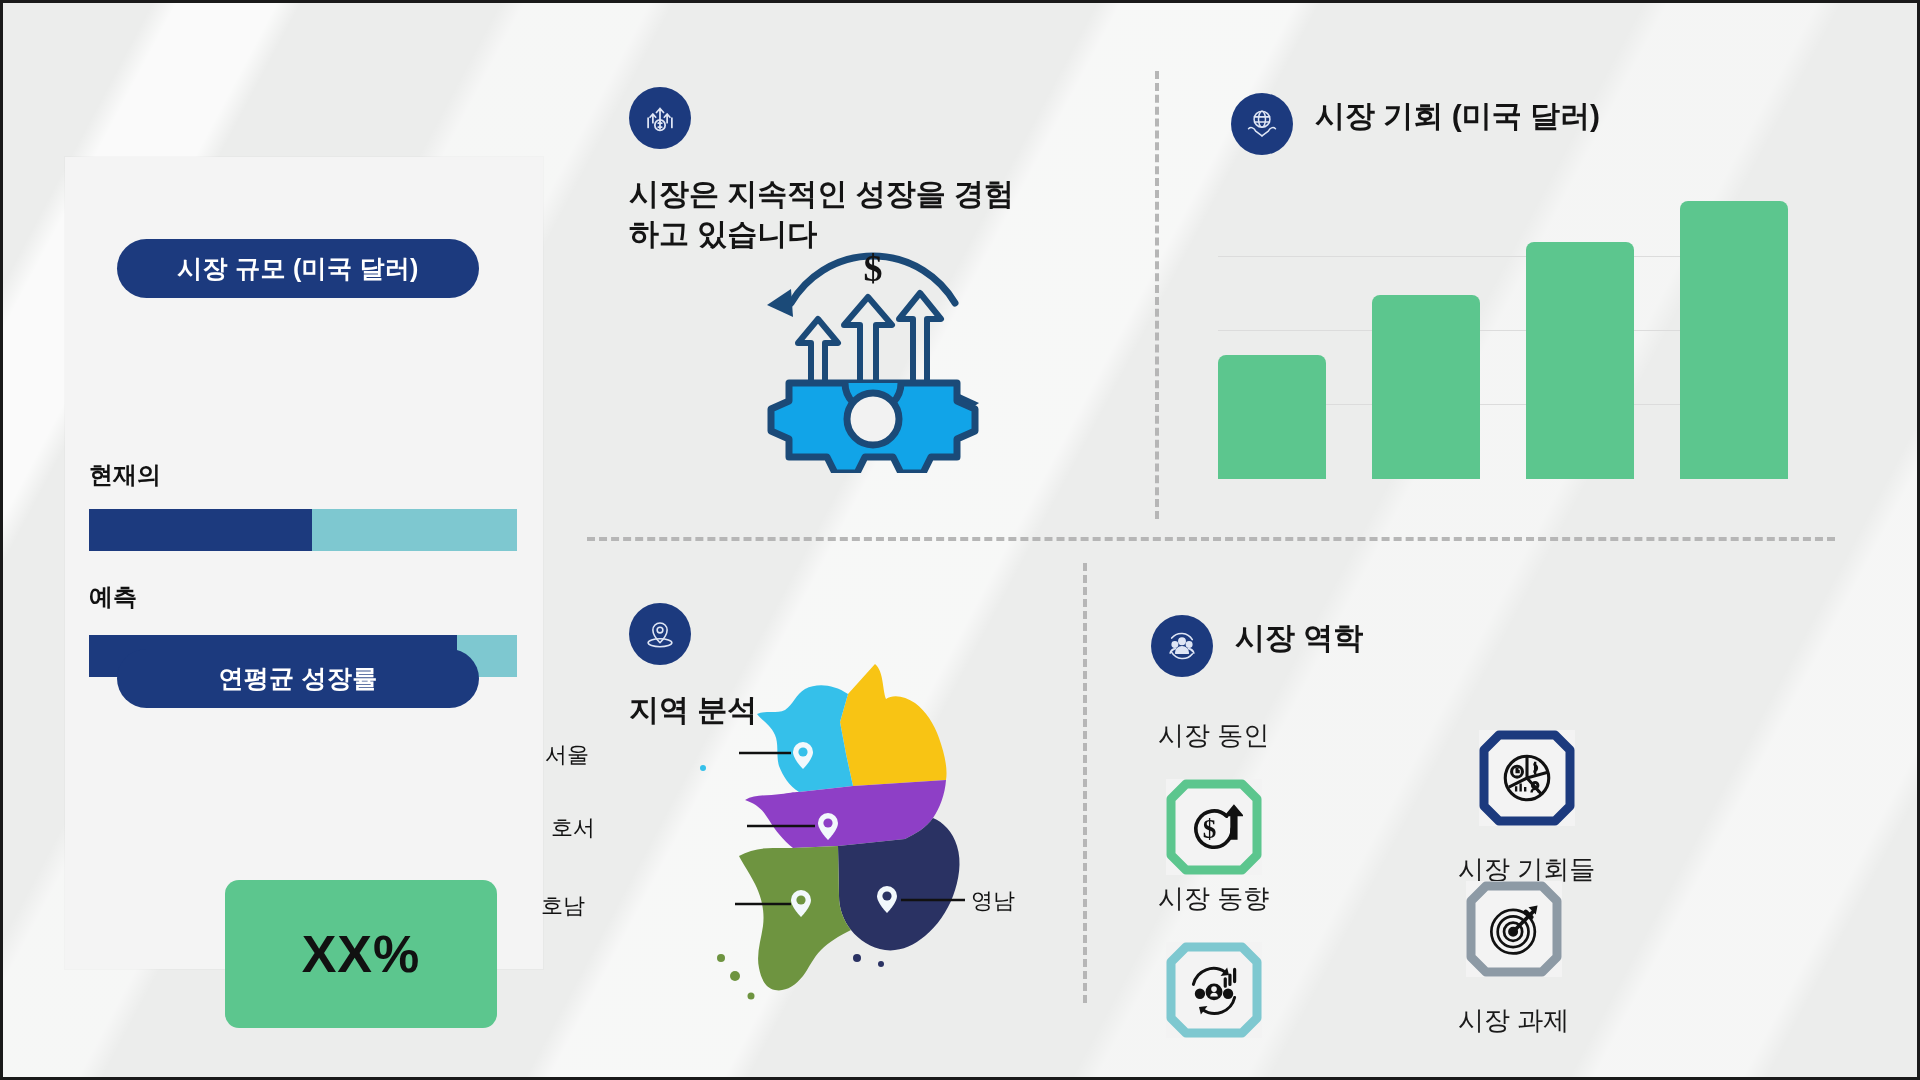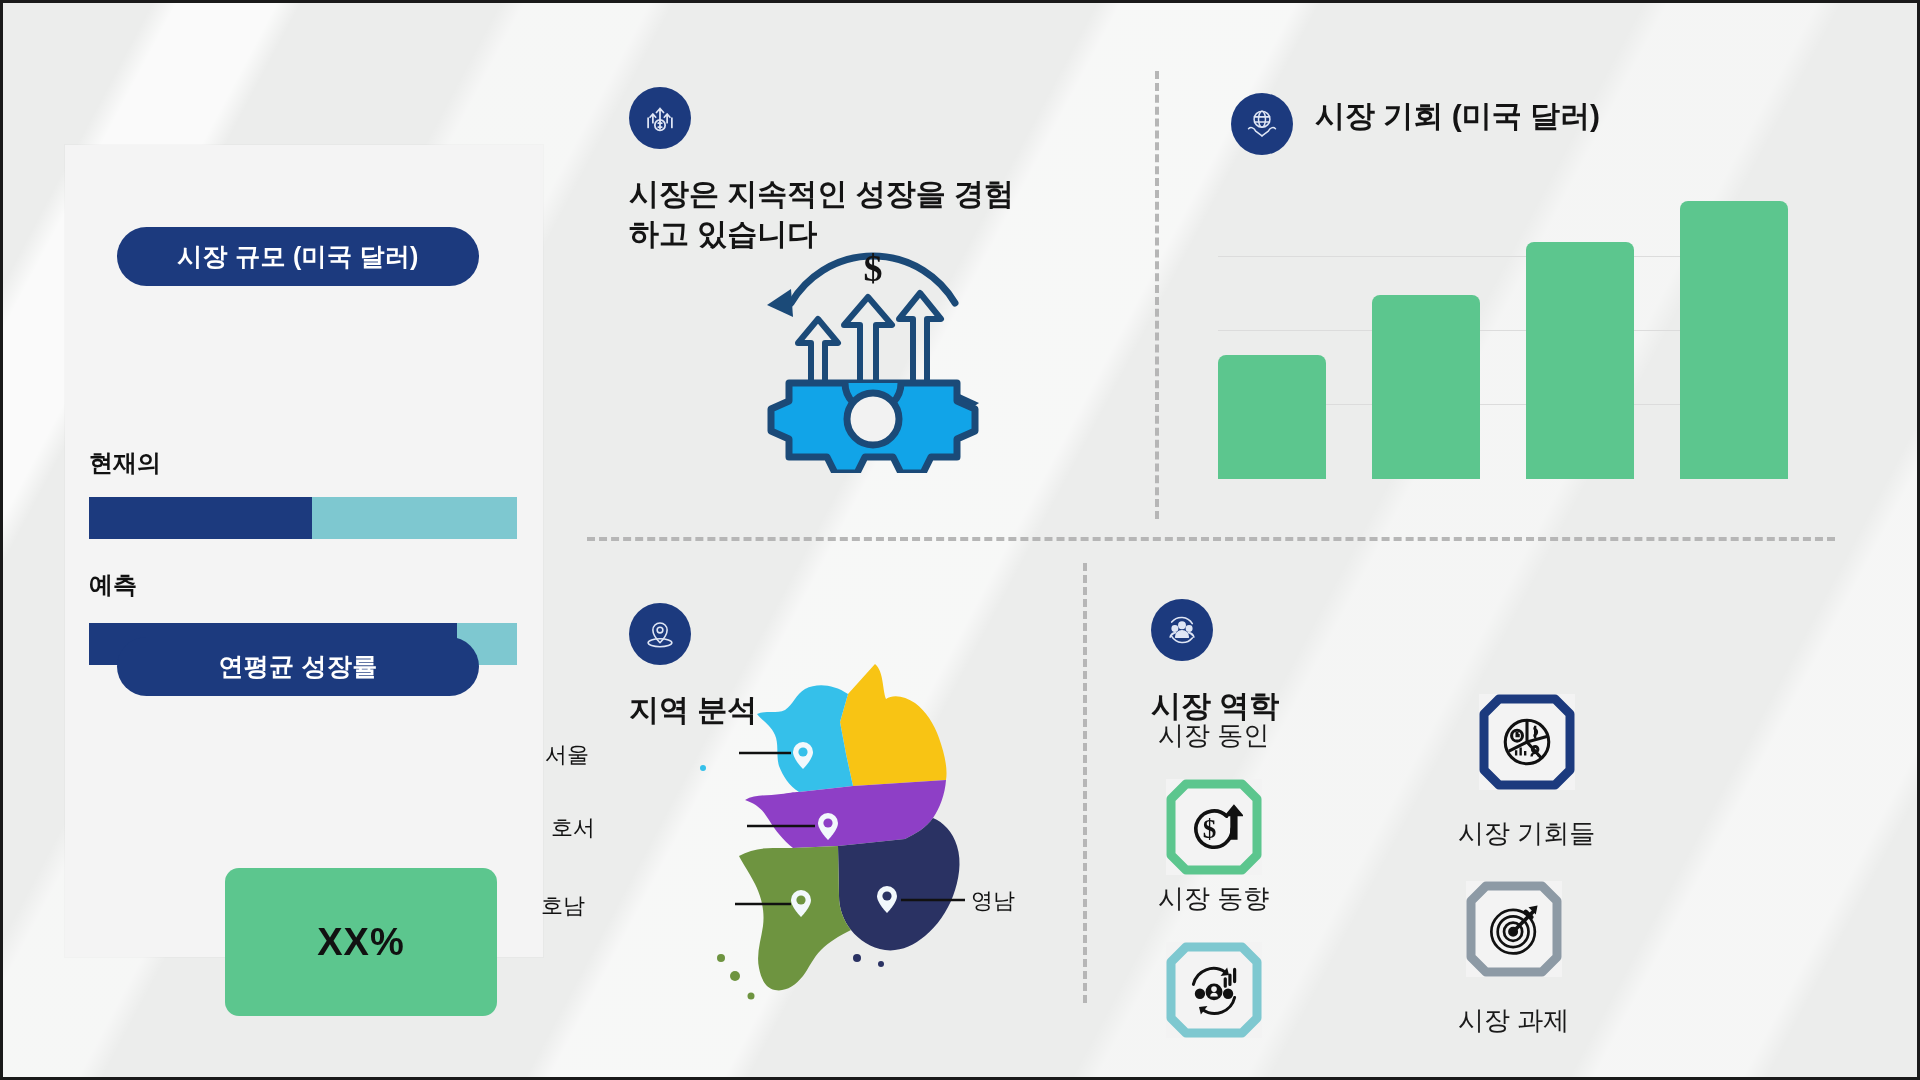--- a/index.html
+++ b/index.html
@@ -13,21 +13,21 @@
     position:absolute; inset:0;
     border:3px solid #1a1a1a;
     background:
       linear-gradient(118deg, rgba(255,255,255,0) 0%, rgba(255,255,255,0) 6%, rgba(255,255,255,.75) 7%, rgba(255,255,255,.75) 11%, rgba(255,255,255,0) 12%, rgba(255,255,255,0) 20%, rgba(255,255,255,.55) 21%, rgba(255,255,255,.55) 26%, rgba(255,255,255,0) 27%, rgba(255,255,255,0) 44%, rgba(255,255,255,.6) 45%, rgba(255,255,255,.6) 52%, rgba(255,255,255,0) 53%, rgba(255,255,255,0) 66%, rgba(255,255,255,.45) 67%, rgba(255,255,255,.45) 73%, rgba(255,255,255,0) 74%, rgba(255,255,255,0) 86%, rgba(255,255,255,.5) 87%, rgba(255,255,255,.5) 93%, rgba(255,255,255,0) 94%),
       #ecedec;
     overflow:hidden;
   }
 
   
   #left-card {
-    position:absolute; left:62px; top:142px; width:478px; height:812px;
+    position:absolute; left:62px; top:154px; width:478px; height:812px;
     background:#f4f4f4;
     box-shadow:0 0 0 1px rgba(0,0,0,.02);
   }
   .pill {
     background:#1c3a7e; color:#fff; border-radius:999px;
     font-size:25px; font-weight:bold; text-align:center;
     padding:13px 0; letter-spacing:.3px;
   }
   #pill-market-size { position:absolute; left:52px; top:82px; width:362px; }
   #pill-cagr        { position:absolute; left:52px; top:492px; width:362px; }
@@ -44,21 +44,21 @@
   }
   #bar-current  { top:352px; }
   #bar-forecast { top:478px; }
   .bar-fill { height:100%; background:#1c3a7e; }
 
   #cagr-box {
     position:absolute; left:160px; top:723px; width:272px; height:148px;
     background:#5cc68e; border-radius:14px;
     display:flex; align-items:center; justify-content:center;
   }
-  #cagr-value { font-size:38px; font-weight:bold; color:#111; letter-spacing:1px; }
+  #cagr-value { font-size:52px; font-weight:bold; color:#111; letter-spacing:1px; }
 
   
   .divider-v {
     position:absolute; width:0; border-left:4px dashed #b6b6b6;
   }
   .divider-h {
     position:absolute; height:0; border-top:4px dashed #b6b6b6;
   }
   #div-top-vert { left:1152px; top:68px; height:448px; }
   #div-mid-horz { left:584px; top:534px; width:1248px; }
@@ -69,21 +69,21 @@
   .circ-icon {
     width:62px; height:62px; border-radius:50%;
     background:#1c3a7e; flex:0 0 62px;
     display:flex; align-items:center; justify-content:center;
   }
   .sec-title { font-size:30px; font-weight:bold; color:#141414; line-height:1.34; padding-top:3px; }
 
   #head-growth   { left:626px; top:84px;  width:400px;flex-direction:column; }
   #head-opp      { left:1228px; top:90px; }
   #head-region   { left:626px; top:600px;flex-direction:column; }
-  #head-dynamics { left:1148px; top:596px;flex-direction:column; }
+  #head-dynamics { left:1148px; top:612px; }
 
   
   #growth-art { position:absolute; left:730px; top:230px; width:280px; height:240px; }
 
   
   #bar-chart { position:absolute; left:1215px; top:180px; width:570px; height:296px; }
   .grid-line { position:absolute; left:0; width:100%; height:1px; background:#dcdcdc; }
   .chart-bar {
     position:absolute; bottom:0; width:108px;
     background:#5cc68e; border-radius:8px 8px 0 0;
@@ -98,21 +98,21 @@
   
   .dyn-cell { position:absolute; display:flex; align-items:center; gap:26px;flex-direction:column; }
   .dyn-label { font-size:26px; color:#1a1a1a; white-space:nowrap; }
   .dyn-tile {
     width:96px; height:96px; background:#f3f3f3;
     display:flex; align-items:center; justify-content:center;
     position:relative;
   }
   .dyn-tile .corner-frame { position:absolute; inset:0; }
   #dyn-drivers  { left:1155px; top:715px; }
-  #dyn-opps     { left:1455px; top:691px;text-align:right; }
+  #dyn-opps     { left:1455px; top:727px;text-align:right; }
   #dyn-trends   { left:1155px; top:878px; }
   #dyn-chall    { left:1455px; top:878px; }
 </style>
 </head>
 <body>
 
 <div id="frame">
 
   <div id="left-card">
 

